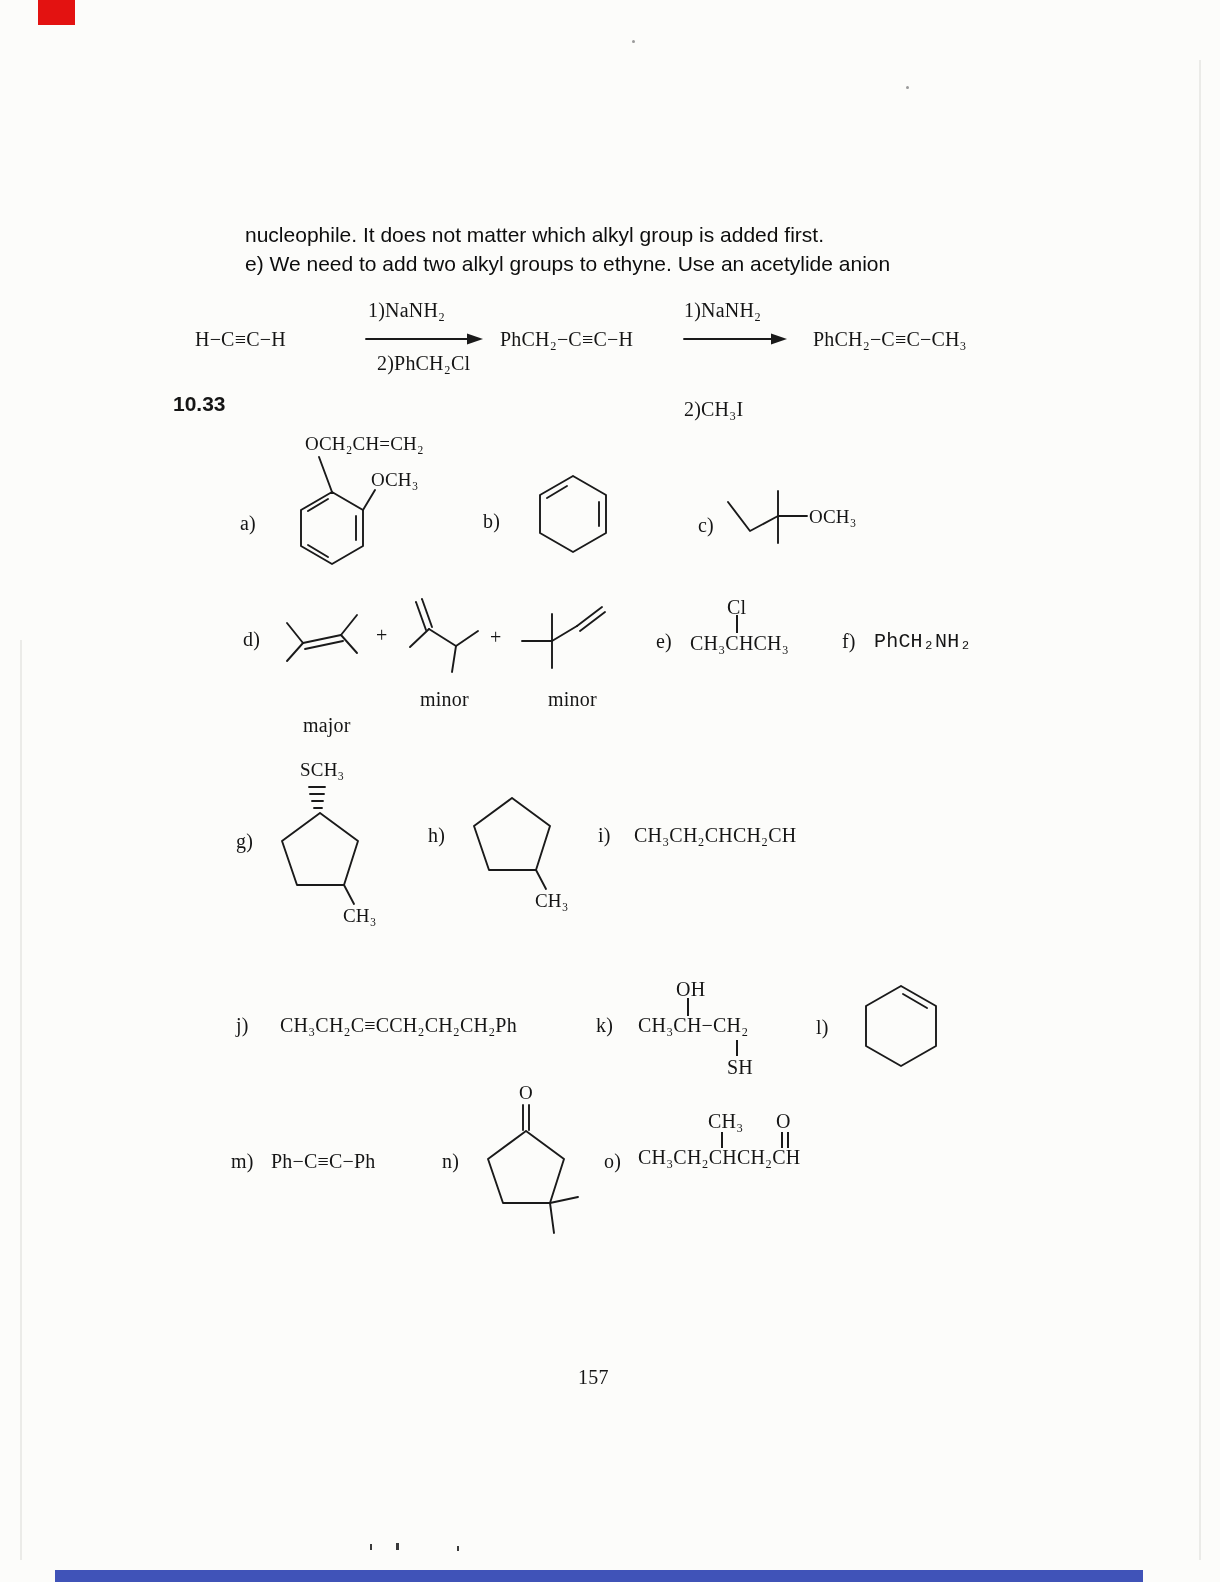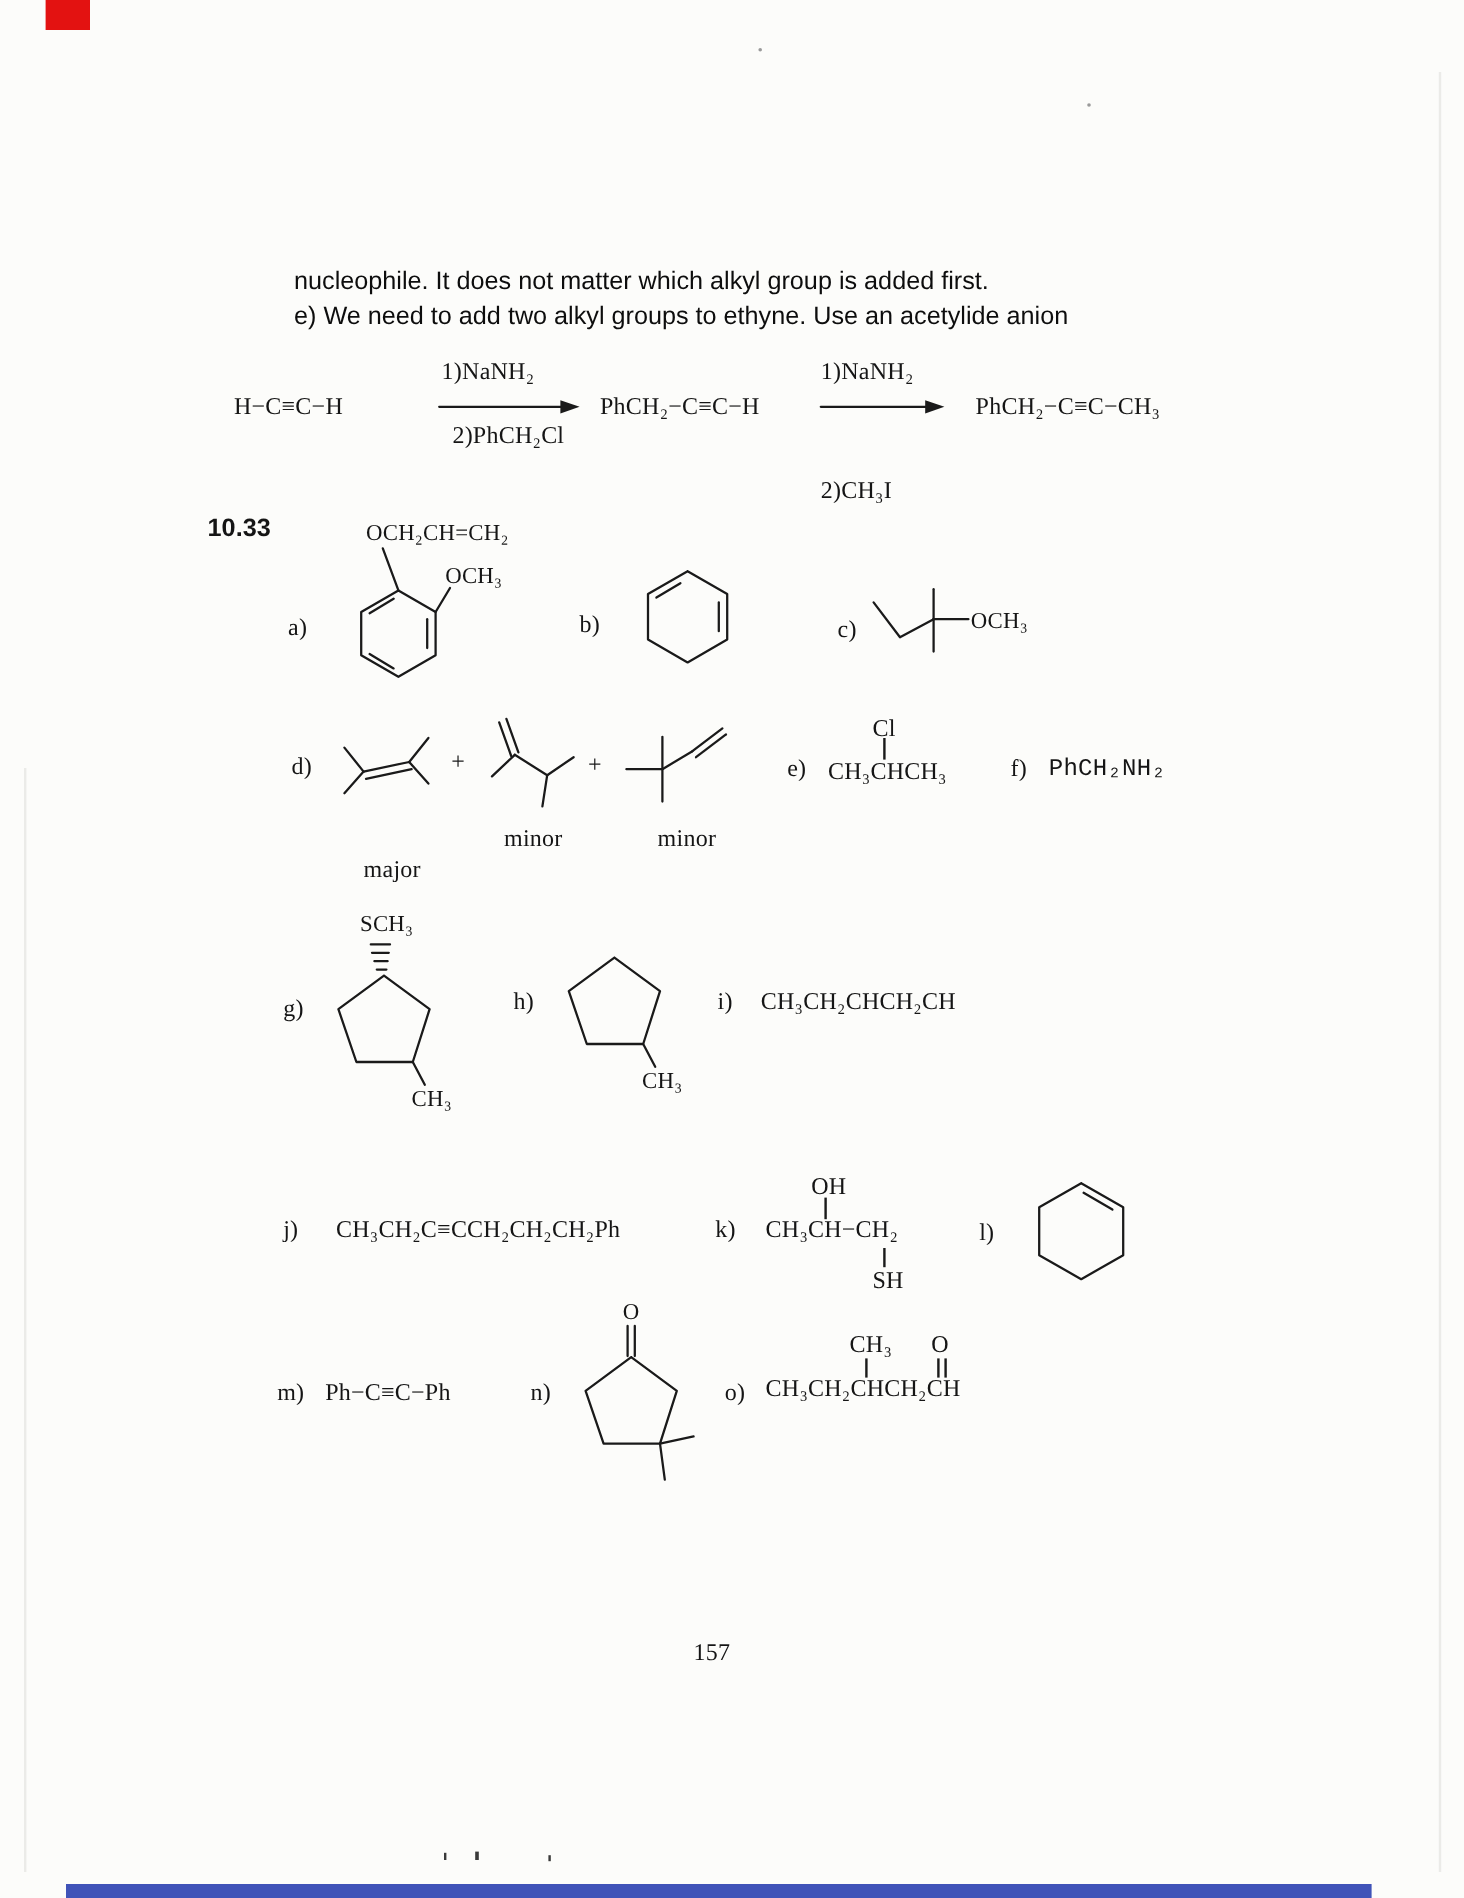--- a/index.html
+++ b/index.html
@@ -53,21 +53,21 @@
 
   <div class="abs t" style="left:684px;top:299px;">1)NaNH₂</div>
   <svg class="abs" style="left:681px;top:330px;" width="108" height="18">
     <line class="bond" x1="3" y1="9" x2="94" y2="9"></line>
     <polygon class="head" points="106,9 90,3.5 90,14.5"></polygon>
   </svg>
   <div class="abs t" style="left:684px;top:352px;margin-top:46px;">2)CH₃I</div>
 
   <div class="abs t" style="left:813px;top:328px;">PhCH₂−C≡C−CH₃</div>
 
-  <div class="abs sans bold" style="left:173px;top:429px;font-size:21px;text-align:right;">10.33</div>
+  <div class="abs sans bold" style="left:173px;top:392px;font-size:21px;text-align:right;">10.33</div>
 
   <div class="abs t" style="left:240px;top:512px;">a)</div>
   <svg class="abs" style="left:272px;top:432px;" width="220" height="150">
     <text x="33" y="18">OCH₂CH=CH₂</text>
     <text x="99" y="54">OCH₃</text>
     <g>
       <polyline class="bond" points="60,60 91,78 91,114 60,132 29,114 29,78 60,60"></polyline>
       <line class="bond" x1="36" y1="79" x2="56" y2="67"></line>
       <line class="bond" x1="84" y1="84" x2="84" y2="108"></line>
       <line class="bond" x1="56" y1="125" x2="36" y2="113"></line>

